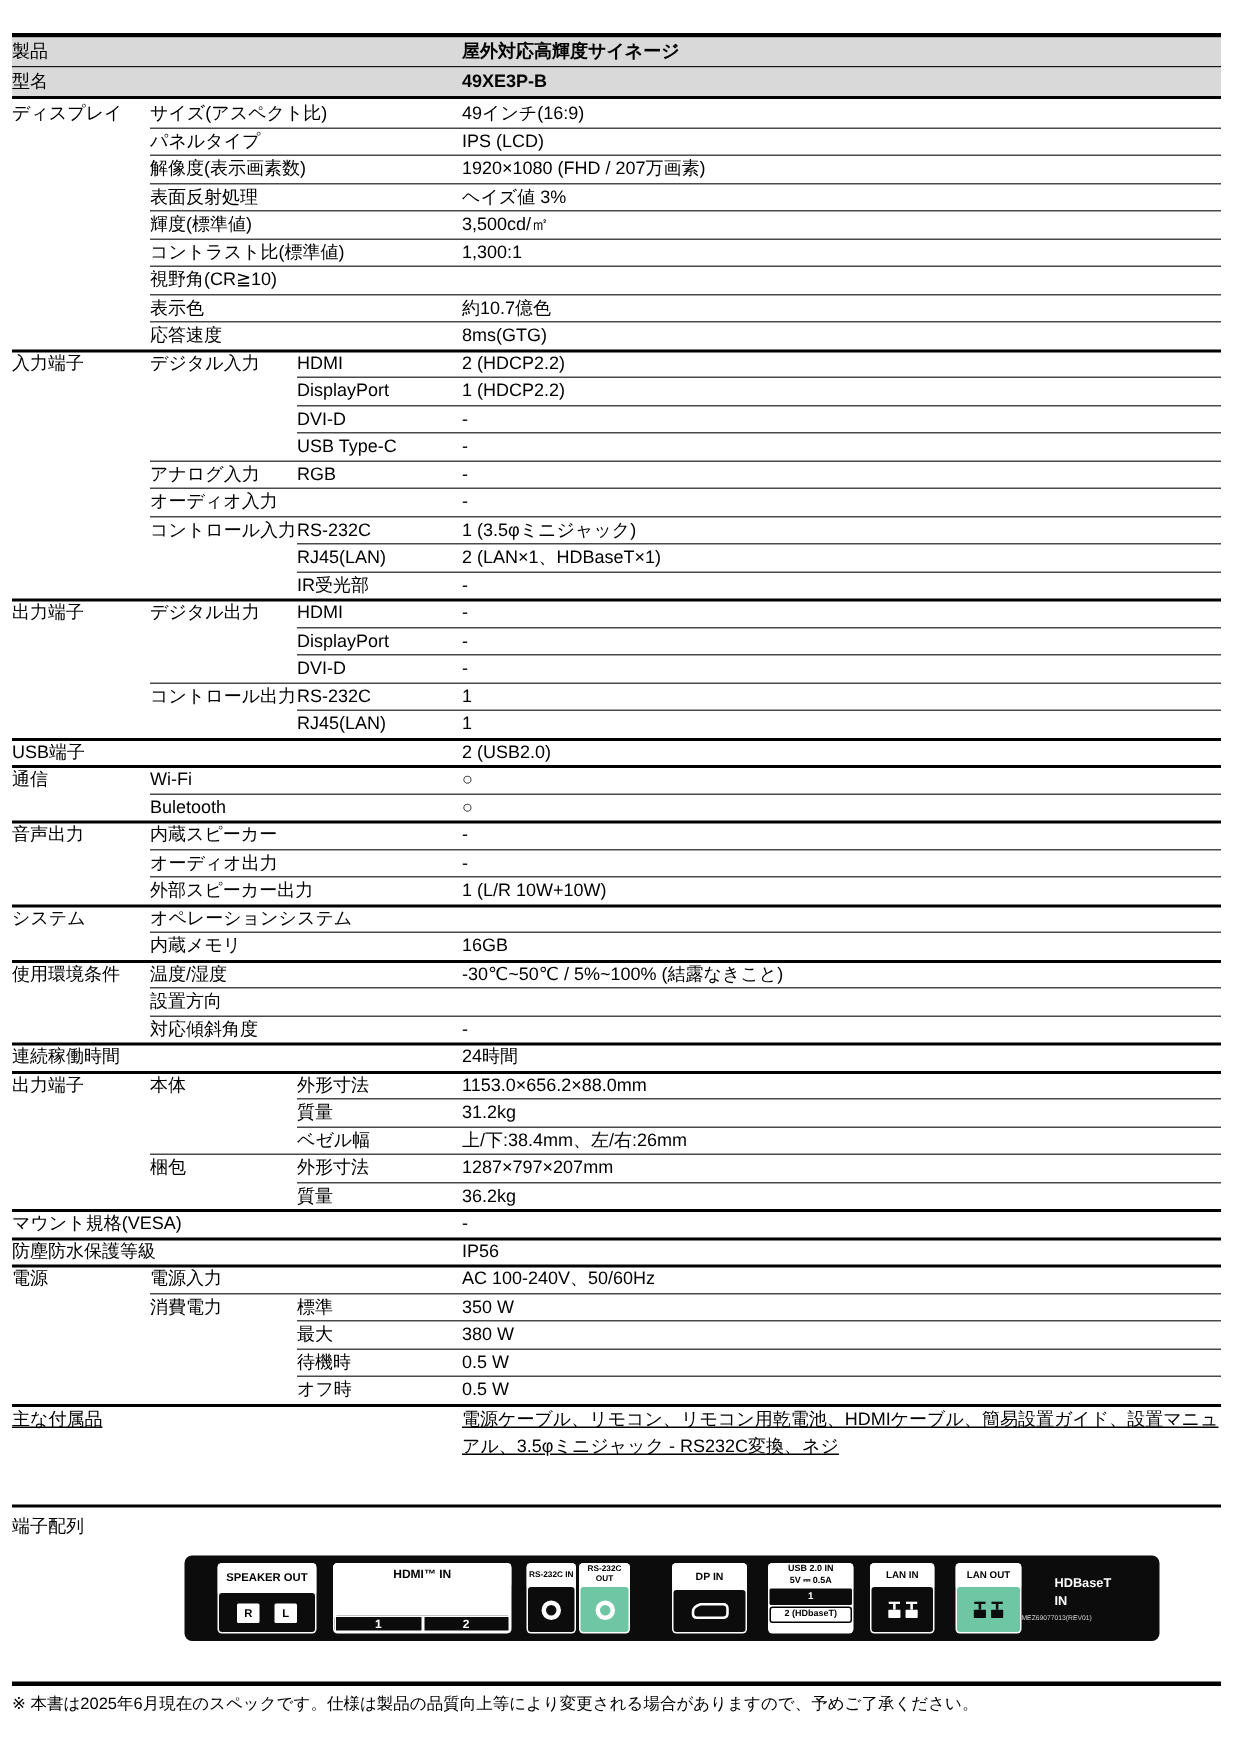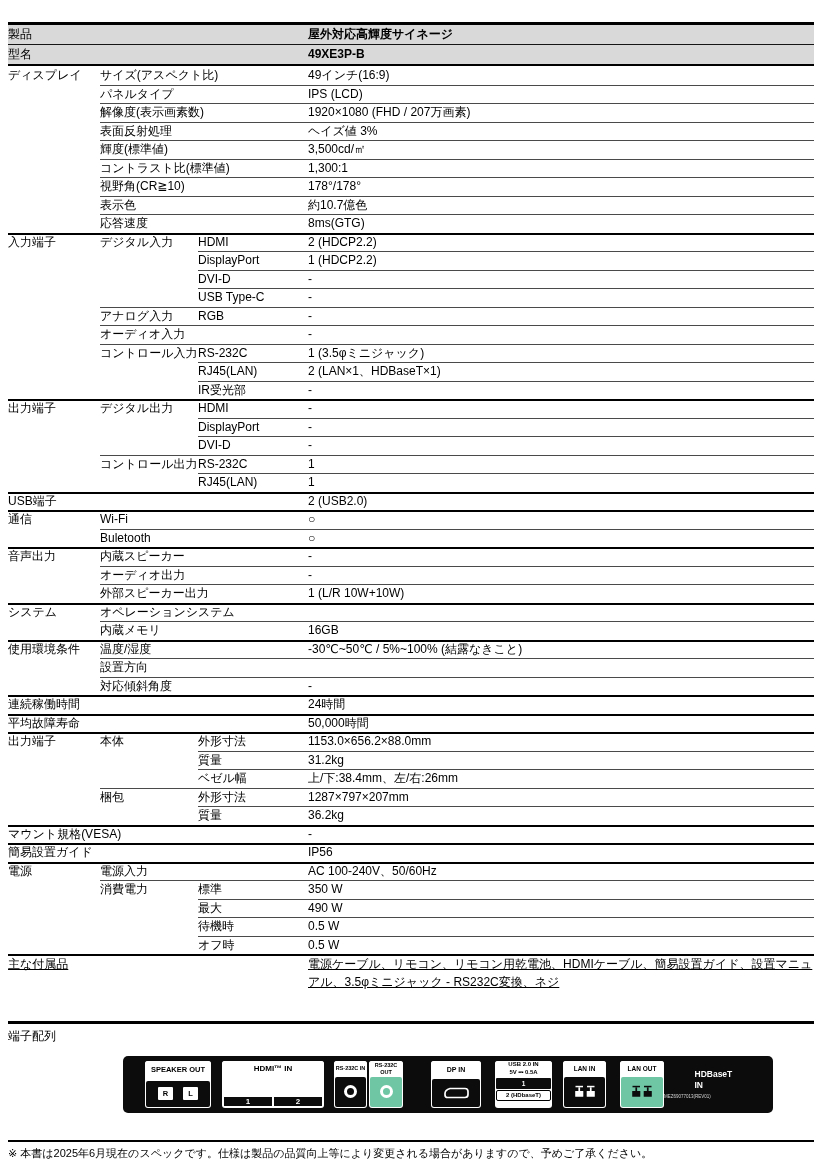--- a/index.html
+++ b/index.html
@@ -43,21 +43,21 @@
   .pb { flex:1; background:#0c0c0c; display:flex; align-items:center;
         justify-content:center; margin:0 1px 1px 1px; border-radius:2px; }
   .teal .pb { background:var(--accent,#6ec6a5); }
 
   .g-speaker { width:66px; }
   .g-speaker .ph { font-size:7.5px; line-height:1.15; height:20px; }
   .g-speaker .pb { gap:10px; }
   .sq { width:15px; height:13px; background:#fff; color:#000; font-size:7.5px;
         font-weight:bold; display:flex; align-items:center; justify-content:center; border-radius:1px; }
 
-  .g-hdmi { width:102px; margin-left:11px;gap:20px; }
+  .g-hdmi { width:119px; margin-left:11px;gap:20px; }
   .g-hdmi .ph { font-size:8px; height:20px; }
   .g-hdmi .pb { align-items:stretch; padding:0; }
   .hcell { flex:1; border:1px solid #fff; display:flex; align-items:center;
            justify-content:center; color:#fff; font-size:8px; font-weight:bold; }
 
   .g-rs-in { width:33px; margin-left:10px; }
   .g-rs-out { width:34px; margin-left:2px; }
   .g-rs-in .ph, .g-rs-out .ph { font-size:5.5px; line-height:1.25; height:16px; }
   .donut { width:13px; height:13px; border:3.5px solid #fff; border-radius:50%; }
 
@@ -143,21 +143,20 @@
         <span class="c c1"></span>
         <span class="c c2">コントラスト比(標準値)</span>
         <span class="c c3"></span>
         <span class="c cv">1,300:1</span>
       </div>
 
       <div class="row sep-c2">
         <span class="c c1"></span>
         <span class="c c2">視野角(CR≧10)</span>
         <span class="c c3"></span>
-        <span class="c cv">178°/178°</span>
       </div>
 
       <div class="row sep-c2">
         <span class="c c1"></span>
         <span class="c c2">表示色</span>
         <span class="c c3"></span>
         <span class="c cv">約10.7億色</span>
       </div>
 
       <div class="row sep-c2">
@@ -340,26 +339,20 @@
         <span class="c cv">-</span>
       </div>
 
       <div class="row sep-full">
         <span class="c c1">連続稼働時間</span>
         <span class="c c2"></span>
         <span class="c c3"></span>
         <span class="c cv">24時間</span>
       </div>
 
-      <div class="row sep-full">
-        <span class="c c1">平均故障寿命</span>
-        <span class="c c2"></span>
-        <span class="c c3"></span>
-        <span class="c cv">50,000時間</span>
-      </div>
 
       <div class="row sep-full">
         <span class="c c1">出力端子</span>
         <span class="c c2">本体</span>
         <span class="c c3">外形寸法</span>
         <span class="c cv">1153.0×656.2×88.0mm</span>
       </div>
 
       <div class="row sep-c3">
         <span class="c c1"></span>
@@ -390,21 +383,21 @@
       </div>
 
       <div class="row sep-full">
         <span class="c c1">マウント規格(VESA)</span>
         <span class="c c2"></span>
         <span class="c c3"></span>
         <span class="c cv">-</span>
       </div>
 
       <div class="row sep-full">
-        <span class="c c1">簡易設置ガイド</span>
+        <span class="c c1">防塵防水保護等級</span>
         <span class="c c2"></span>
         <span class="c c3"></span>
         <span class="c cv">IP56</span>
       </div>
 
       <div class="row sep-full">
         <span class="c c1">電源</span>
         <span class="c c2">電源入力</span>
         <span class="c c3"></span>
         <span class="c cv">AC 100-240V、50/60Hz</span>
@@ -414,21 +407,21 @@
         <span class="c c1"></span>
         <span class="c c2">消費電力</span>
         <span class="c c3">標準</span>
         <span class="c cv">350 W</span>
       </div>
 
       <div class="row sep-c3">
         <span class="c c1"></span>
         <span class="c c2"></span>
         <span class="c c3">最大</span>
-        <span class="c cv">490 W</span>
+        <span class="c cv">380 W</span>
       </div>
 
       <div class="row sep-c3">
         <span class="c c1"></span>
         <span class="c c2"></span>
         <span class="c c3">待機時</span>
         <span class="c cv">0.5 W</span>
       </div>
 
       <div class="row sep-c3">

